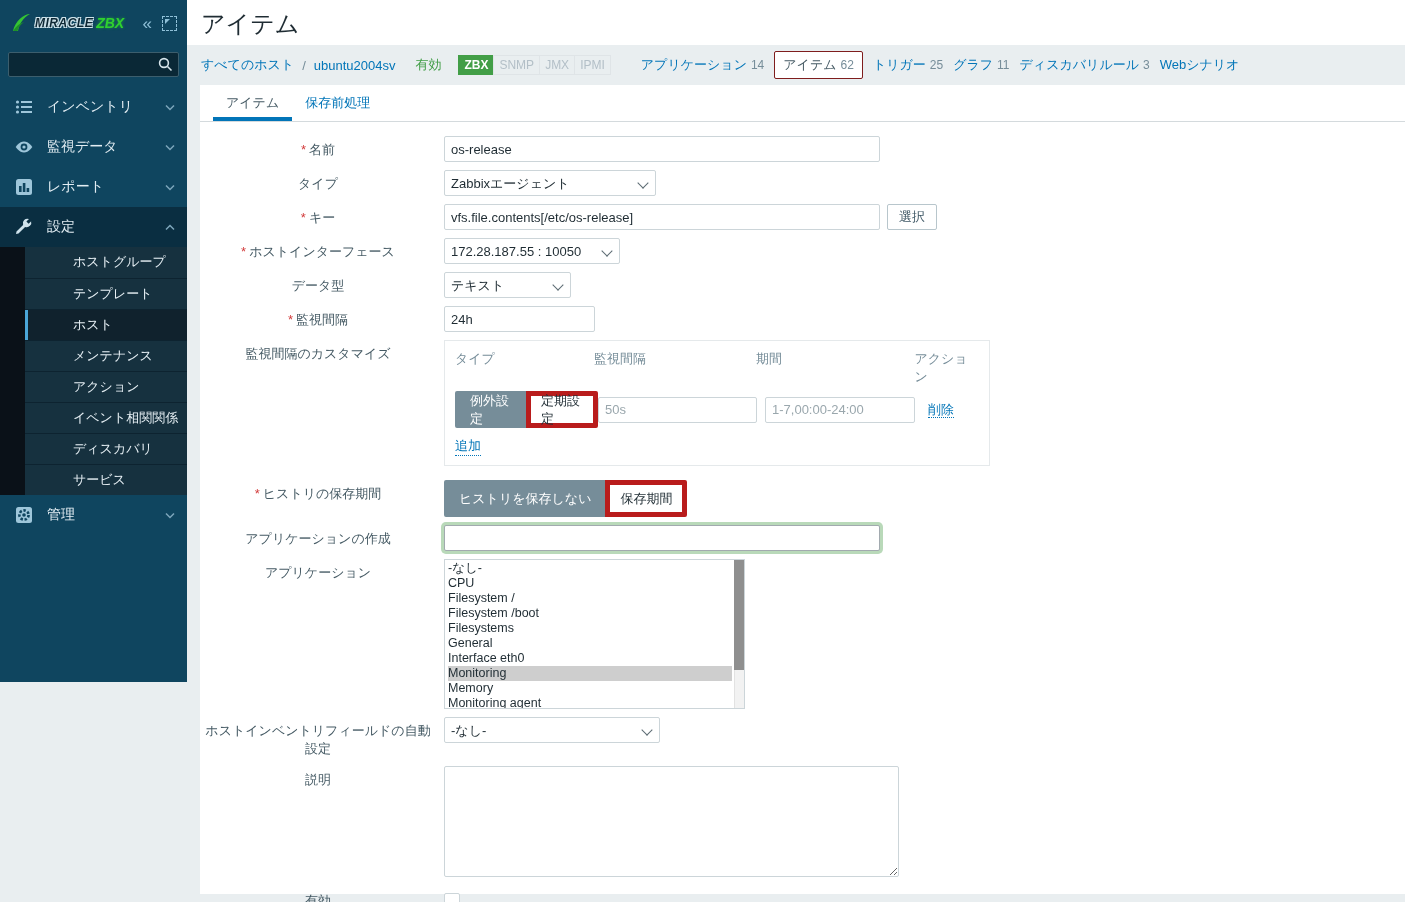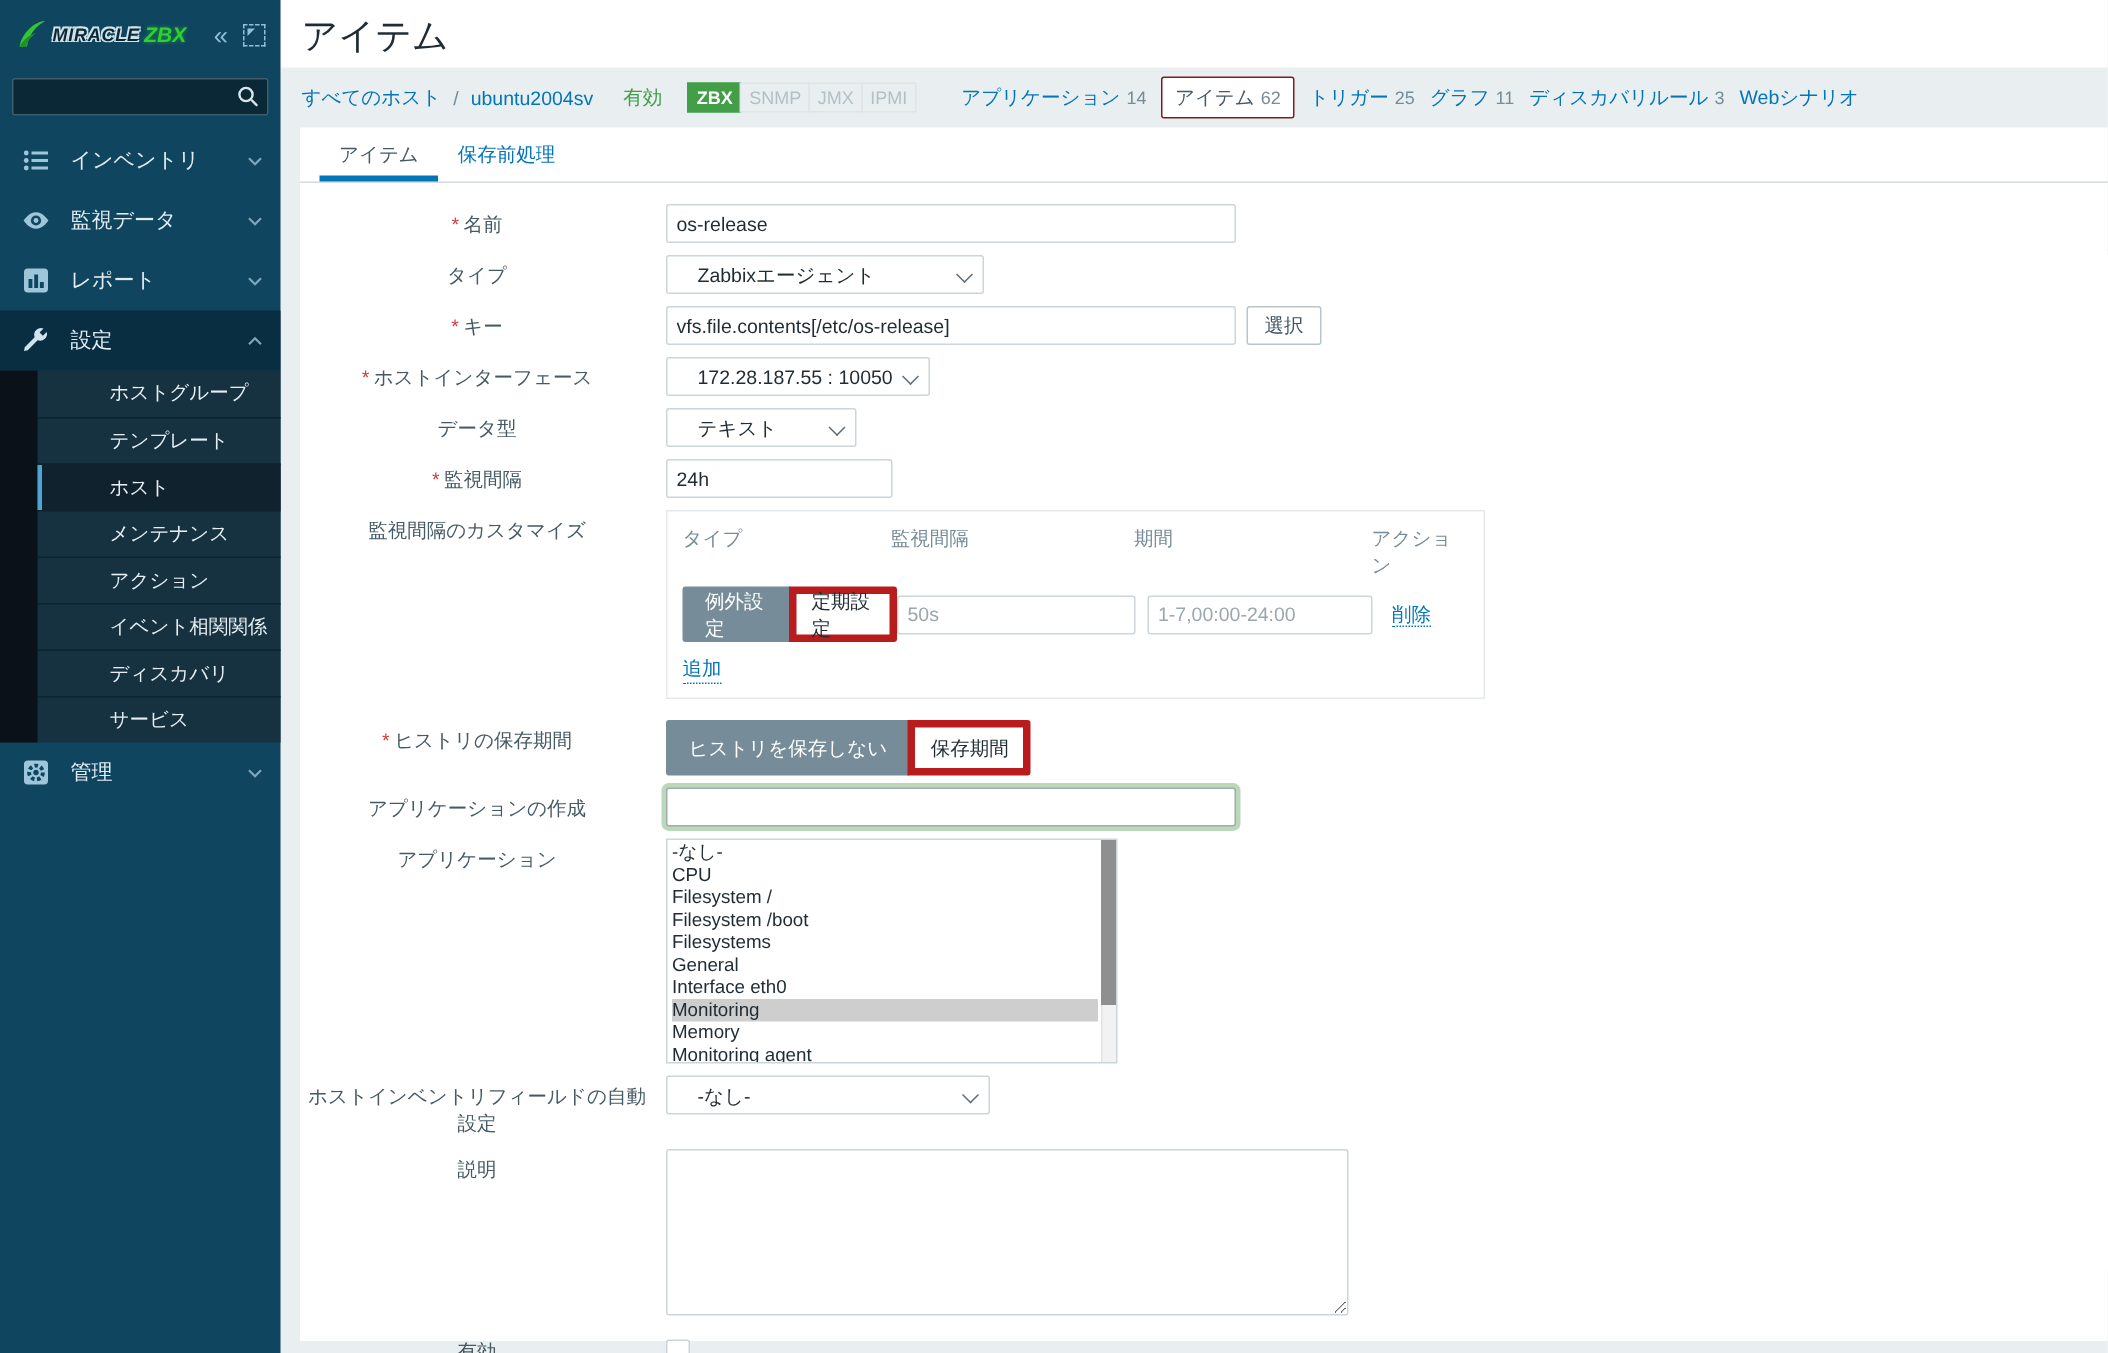--- a/index.html
+++ b/index.html
@@ -7,21 +7,21 @@
   body {
     font-family: "Liberation Sans", "DejaVu Sans", sans-serif;
     font-size: 13px;
     color: #1f2c33;
     background: #e9eef0;
   }
   a { text-decoration: none; }
 
   
   .sidebar {
-    position: absolute; left:0; top:0; width:187px; height:902px;
+    position: absolute; left:0; top:0; width:187px; height:682px;
     background:#0f455f; color:#dce9ef; z-index:5;
   }
   .logo-row { height:46px; display:flex; align-items:center; padding:0 10px; gap:4px; }
   .logo { display:flex; align-items:center; gap:3px; flex:1; cursor:pointer; }
   .logo-swoosh { width:22px; height:22px; }
   .logo-brand {
     font-style:italic; font-weight:bold; font-size:12px; letter-spacing:.5px; color:#0d2734;
     text-shadow:-1px -1px 0 #cfe3ea,1px -1px 0 #cfe3ea,-1px 1px 0 #cfe3ea,1px 1px 0 #cfe3ea;
   }
   .logo-zbx { font-style:italic; font-weight:bold; font-size:14px; color:#2fd12f; text-shadow:0 0 3px rgba(47,209,47,.6); }
@@ -76,27 +76,27 @@
 
   
   .form { padding-top:14px; color:#455a64; }
   .frow { display:flex; align-items:flex-start; margin-bottom:8px; }
   .flabel { width:236px; flex-shrink:0; text-align:center; padding-top:5px; color:#455a64; }
   .ast { color:#d23b3b; margin-right:3px; }
   .fctrl { margin-left:8px; display:flex; align-items:flex-start; }
 
   .txt { height:26px; border:1px solid #ccd5d9; border-radius:2px; padding:0 6px; font-size:13px; color:#1f2c33; font-family:inherit; outline:none; background:#fff; }
   .txt::placeholder { color:#9aa7ad; }
-  .w455{width:380px}.w212{width:212px}.w176{width:176px}.w127{width:127px}.w151{width:151px}.w216{width:216px}.w159{width:159px}.w150{width:150px}
+  .w455{width:436px}.w212{width:212px}.w176{width:176px}.w127{width:127px}.w151{width:151px}.w216{width:216px}.w159{width:159px}.w150{width:150px}
   .glow { box-shadow:0 0 0 3px #b9d9b9; border-color:#a2aaaf; }
 
   .selwrap { position:relative; display:inline-block; }
   .sel {
     height:26px; border:1px solid #ccd5d9; border-radius:2px; background:#fff; color:#1f2c33;
-    font-size:13px; font-family:inherit; padding:0 24px 0 20px; appearance:none; -webkit-appearance:none; outline:none; width:100%;
+    font-size:13px; font-family:inherit; padding:0 24px 0 6px; appearance:none; -webkit-appearance:none; outline:none; width:100%;
   }
   .selwrap::after { content:''; position:absolute; right:9px; top:9px; width:7px; height:7px;
     border-right:1.5px solid #5c6b73; border-bottom:1.5px solid #5c6b73; transform:rotate(45deg); pointer-events:none; }
 
   .btn { height:26px; padding:0 11px; border-radius:2px; font-size:13px; font-family:inherit; cursor:pointer; display:inline-flex; align-items:center; }
   .btn-plain { background:#fff; border:1px solid #b8c6cc; color:#3c5563; }
 
   .seg { display:inline-flex; }
   .seg-btn { height:37px; min-width:69px; padding:0 10px; display:inline-flex; align-items:center; justify-content:center;
     background:#fff; border:5px solid #b91c1c; color:#1f2c33; cursor:pointer; margin-left:-1px; }

